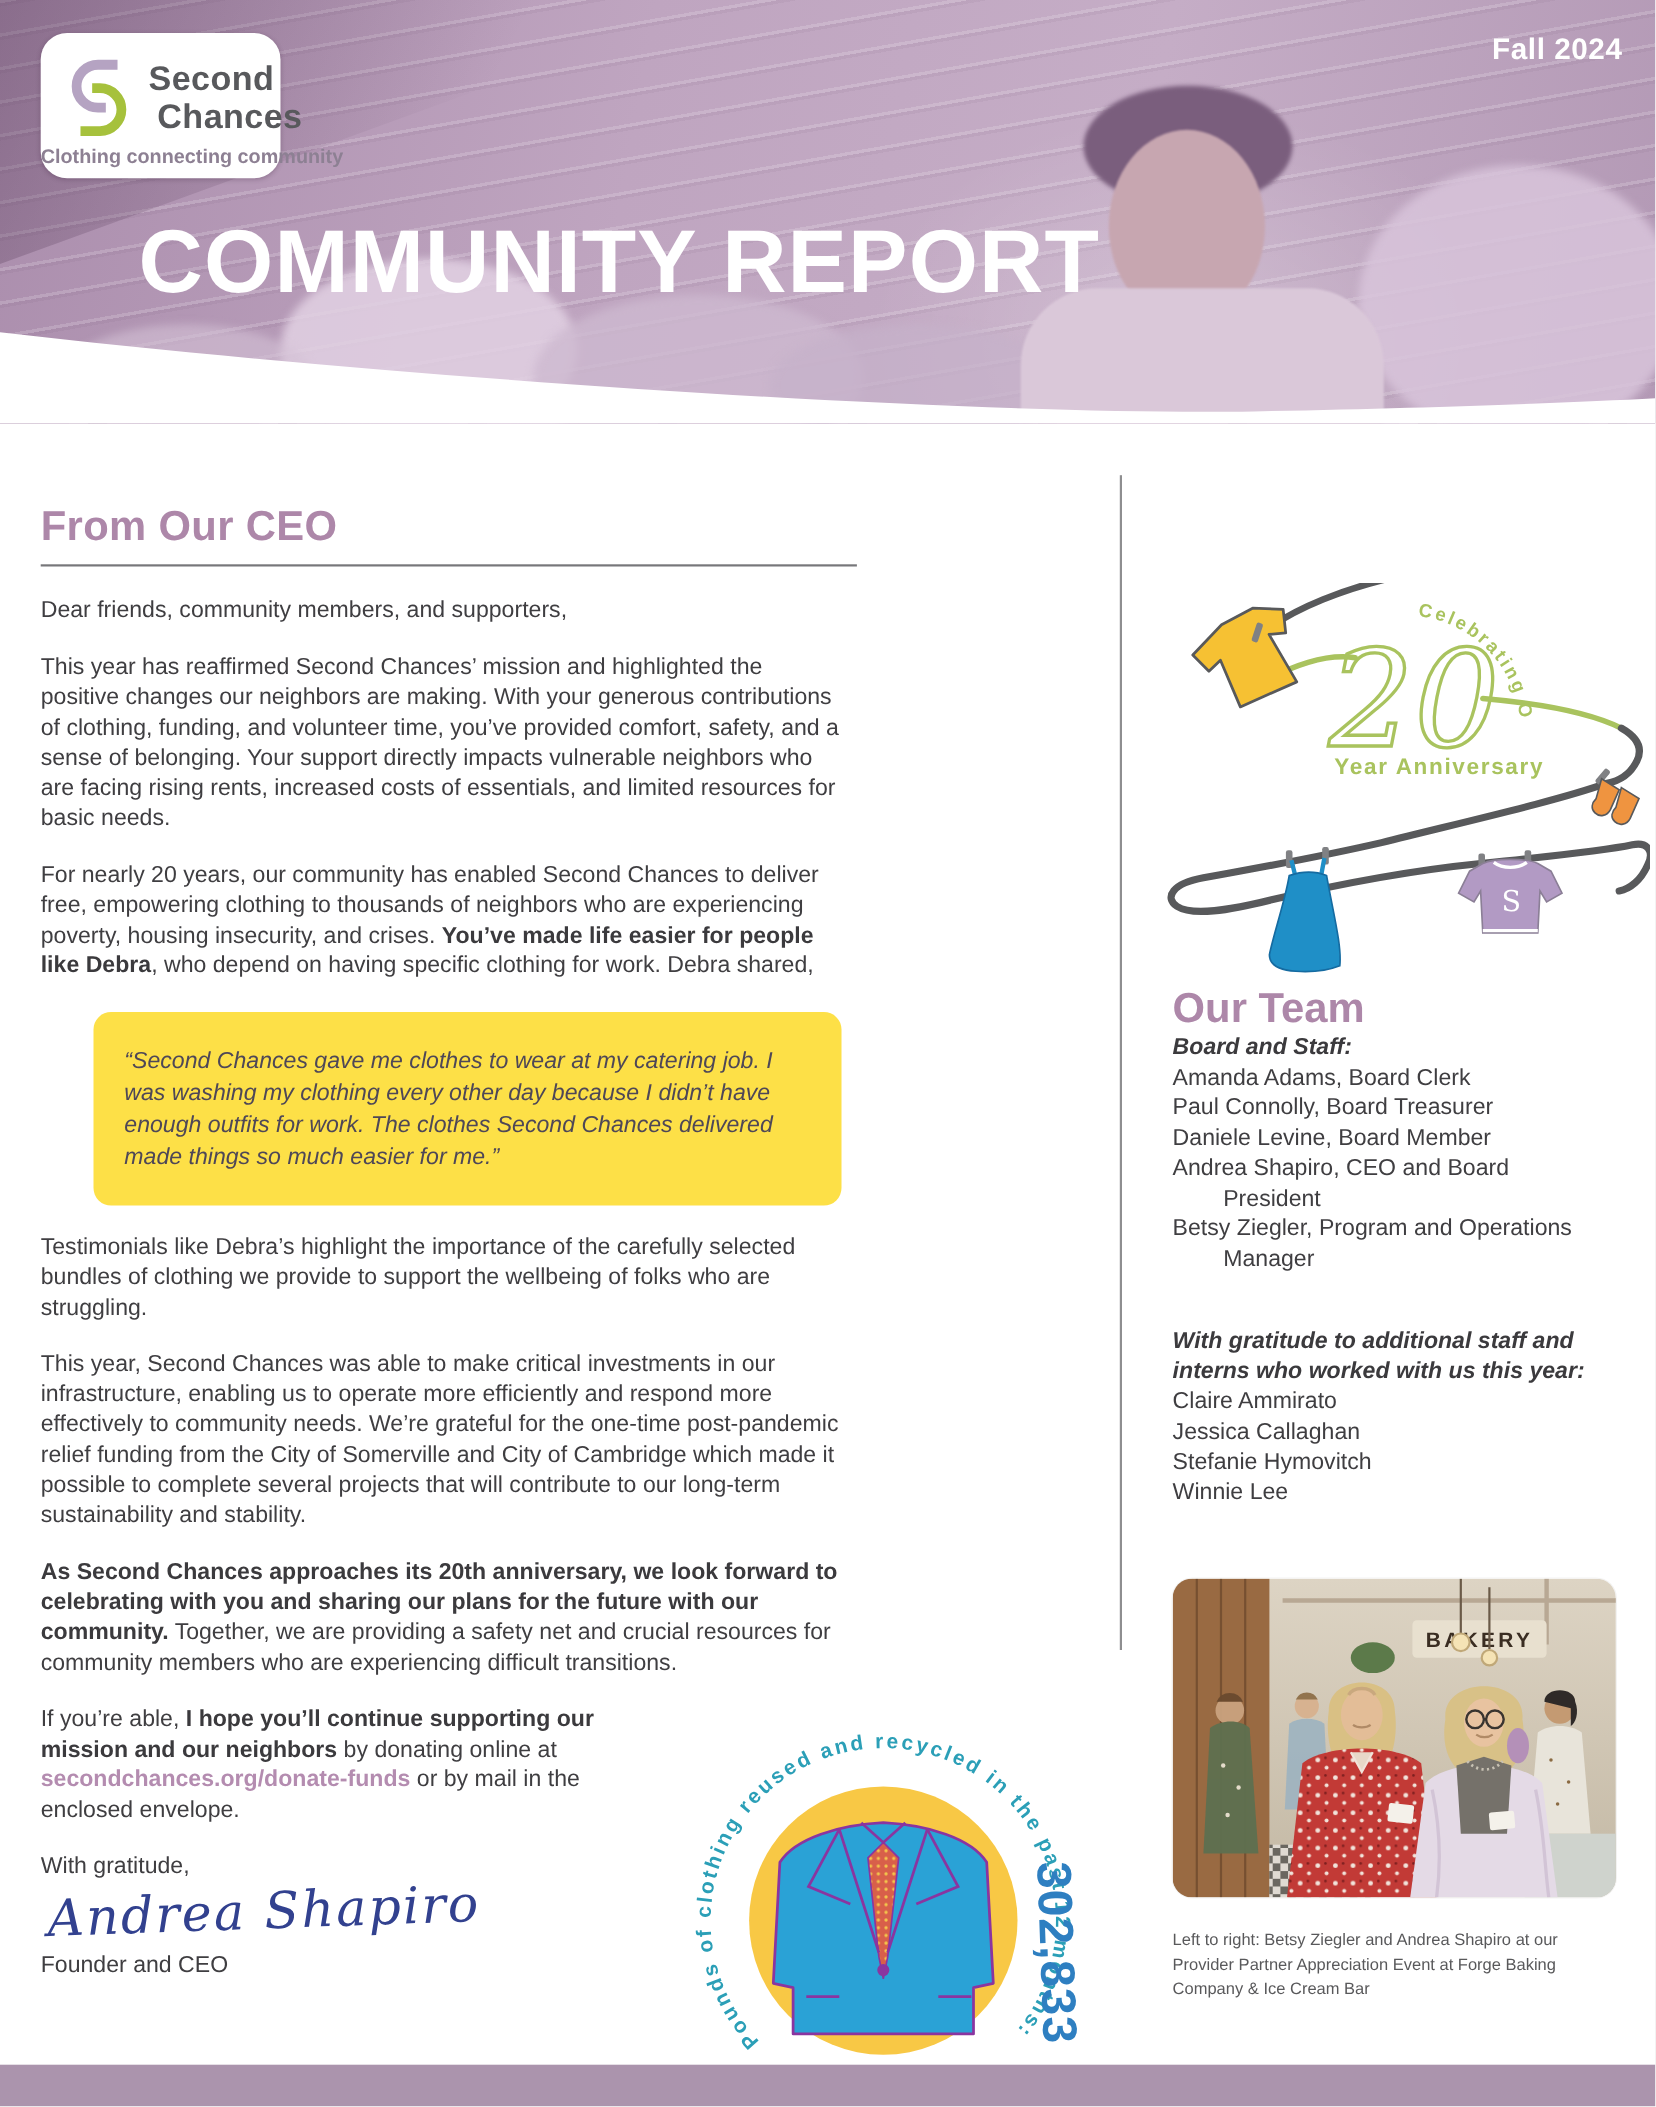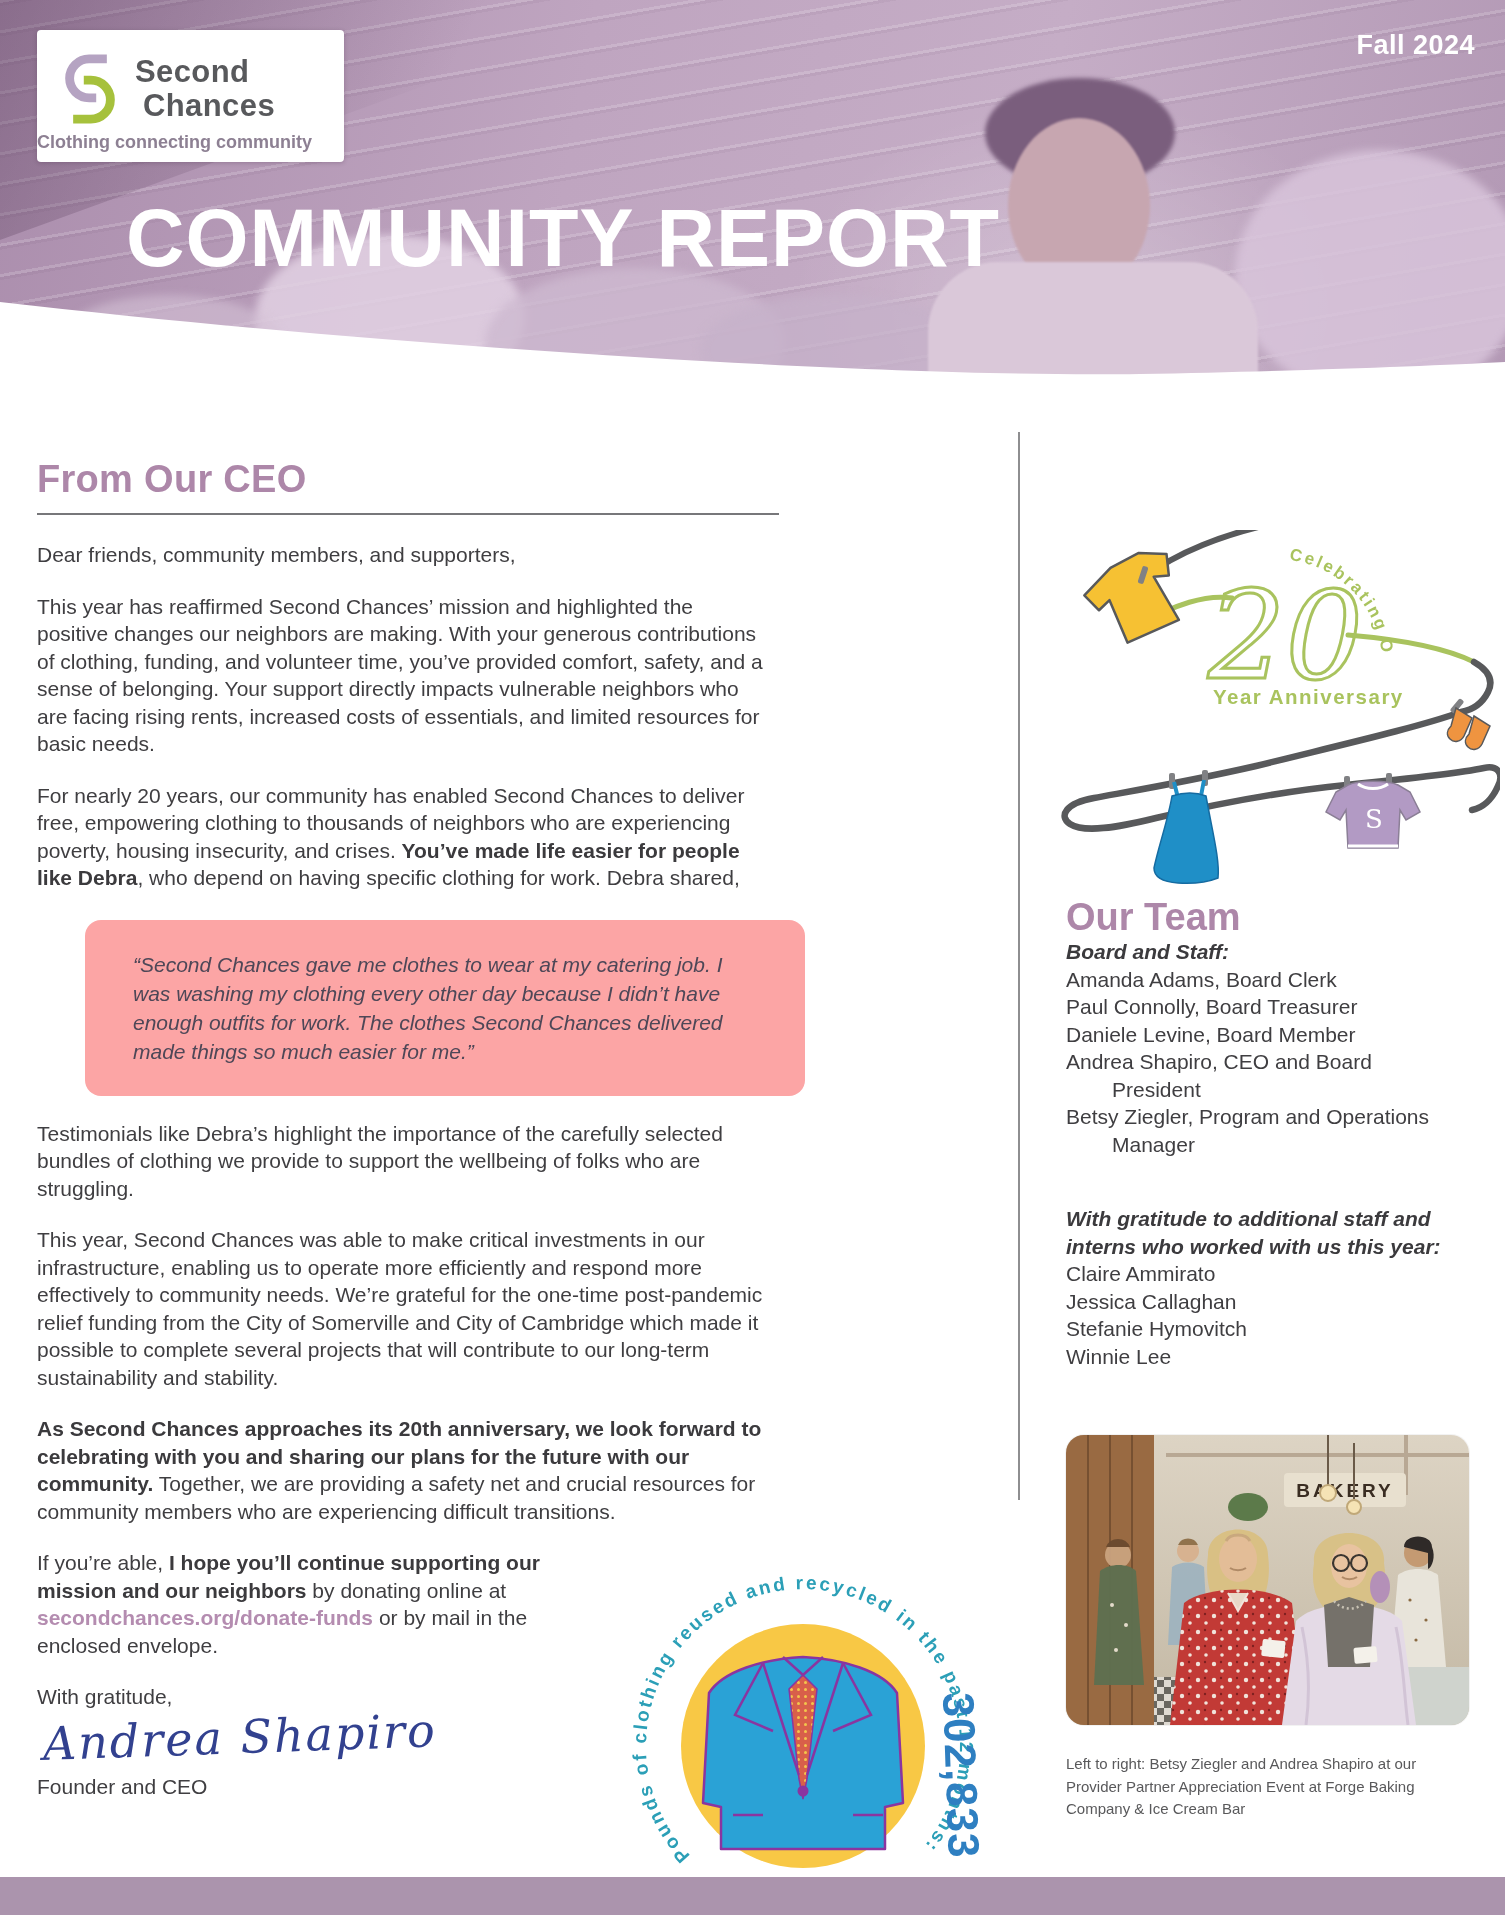--- a/index.html
+++ b/index.html
@@ -26,42 +26,42 @@
   .bag.b4{left:700px;top:295px;width:270px;height:110px;background:rgba(198,177,201,0.75);}
   .bag.b5{left:55px;top:295px;width:230px;height:100px;background:rgba(211,193,213,0.6);}
   .person-hair{position:absolute;left:985px;top:78px;width:190px;height:110px;border-radius:50%;
     background:#7a5e7d;filter:blur(2px);}
   .person-face{position:absolute;left:1008px;top:118px;width:142px;height:175px;border-radius:50%;
     background:#c7a6b0;filter:blur(1px);}
   .person-body{position:absolute;left:928px;top:262px;width:330px;height:130px;
     border-radius:70px 70px 0 0;background:#dac8d9;filter:blur(1px);}
   .hero-curve{position:absolute;left:0;bottom:0;width:1505px;height:95px;display:block;}
   .logo-card{
-    position:absolute;left:37px;top:30px;width:307px;height:132px;background:#ffffff;
-    border-radius:4px;box-shadow:0 1px 4px rgba(60,30,60,0.25);
+    position:absolute;left:37px;top:30px;width:218px;height:132px;background:#ffffff;
+    border-radius:24px;box-shadow:0 1px 4px rgba(60,30,60,0.25);
   }
   .logo-mark{position:absolute;left:18px;top:20px;}
   .logo-n1{position:absolute;left:98px;top:24px;font-size:31px;font-weight:700;color:#58595c;letter-spacing:0.4px;}
   .logo-n2{position:absolute;left:106px;top:58px;font-size:31px;font-weight:700;color:#58595c;letter-spacing:0.4px;}
   .logo-tag{position:absolute;left:0;top:102px;width:275px;text-align:center;
     font-size:18px;font-weight:600;color:#8d8093;}
   .issue{position:absolute;right:30px;top:30px;font-size:27px;font-weight:700;color:#ffffff;letter-spacing:0.5px;}
   .hero-title{position:absolute;left:126px;top:192px;font-size:81px;font-weight:700;color:#ffffff;
     letter-spacing:1px;white-space:nowrap;}
   
   .col-left{position:absolute;left:37px;top:458px;width:742px;}
   .sec-h{font-size:38px;font-weight:700;color:#ad87a9;letter-spacing:0.3px;}
   .sec-rule{border:none;border-top:2px solid #77777a;margin:12px 0 0 0;width:742px;}
   .col-left p{margin:24px 12px 0 0;font-size:21px;line-height:27.5px;}
   .col-left p.first{margin-top:26px;}
   .narrow{width:530px;}
   b,strong{font-weight:700;color:#3b3a3d;}
   .quote-box{
-    margin:28px 0 0 48px;width:624px;background:#fca5a5;border-radius:16px;
-    padding:30px 48px;font-style:italic;color:#4e4757;font-size:21px;line-height:29px;
+    margin:28px 0 0 48px;width:624px;background:#fde047;border-radius:16px;
+    padding:30px 28px;font-style:italic;color:#4e4757;font-size:21px;line-height:29px;
   }
   .donate-link{color:#b48cb0;font-weight:700;text-decoration:none;cursor:pointer;}
   .closing{margin-top:24px;}
   .signature{margin:6px 0 0 6px;font-family:"DejaVu Serif",serif;font-style:italic;
     font-size:46px;color:#32418f;transform:rotate(-2deg);transform-origin:left center;letter-spacing:2px;}
   .sig-title{margin-top:4px;font-size:21px;}
   
   .divider{position:absolute;left:1018px;top:432px;width:2px;height:1068px;background:#8e8e90;}
   .footer-bar{position:absolute;left:0;top:1877px;width:1505px;height:38px;background:#ab94ad;}
   

